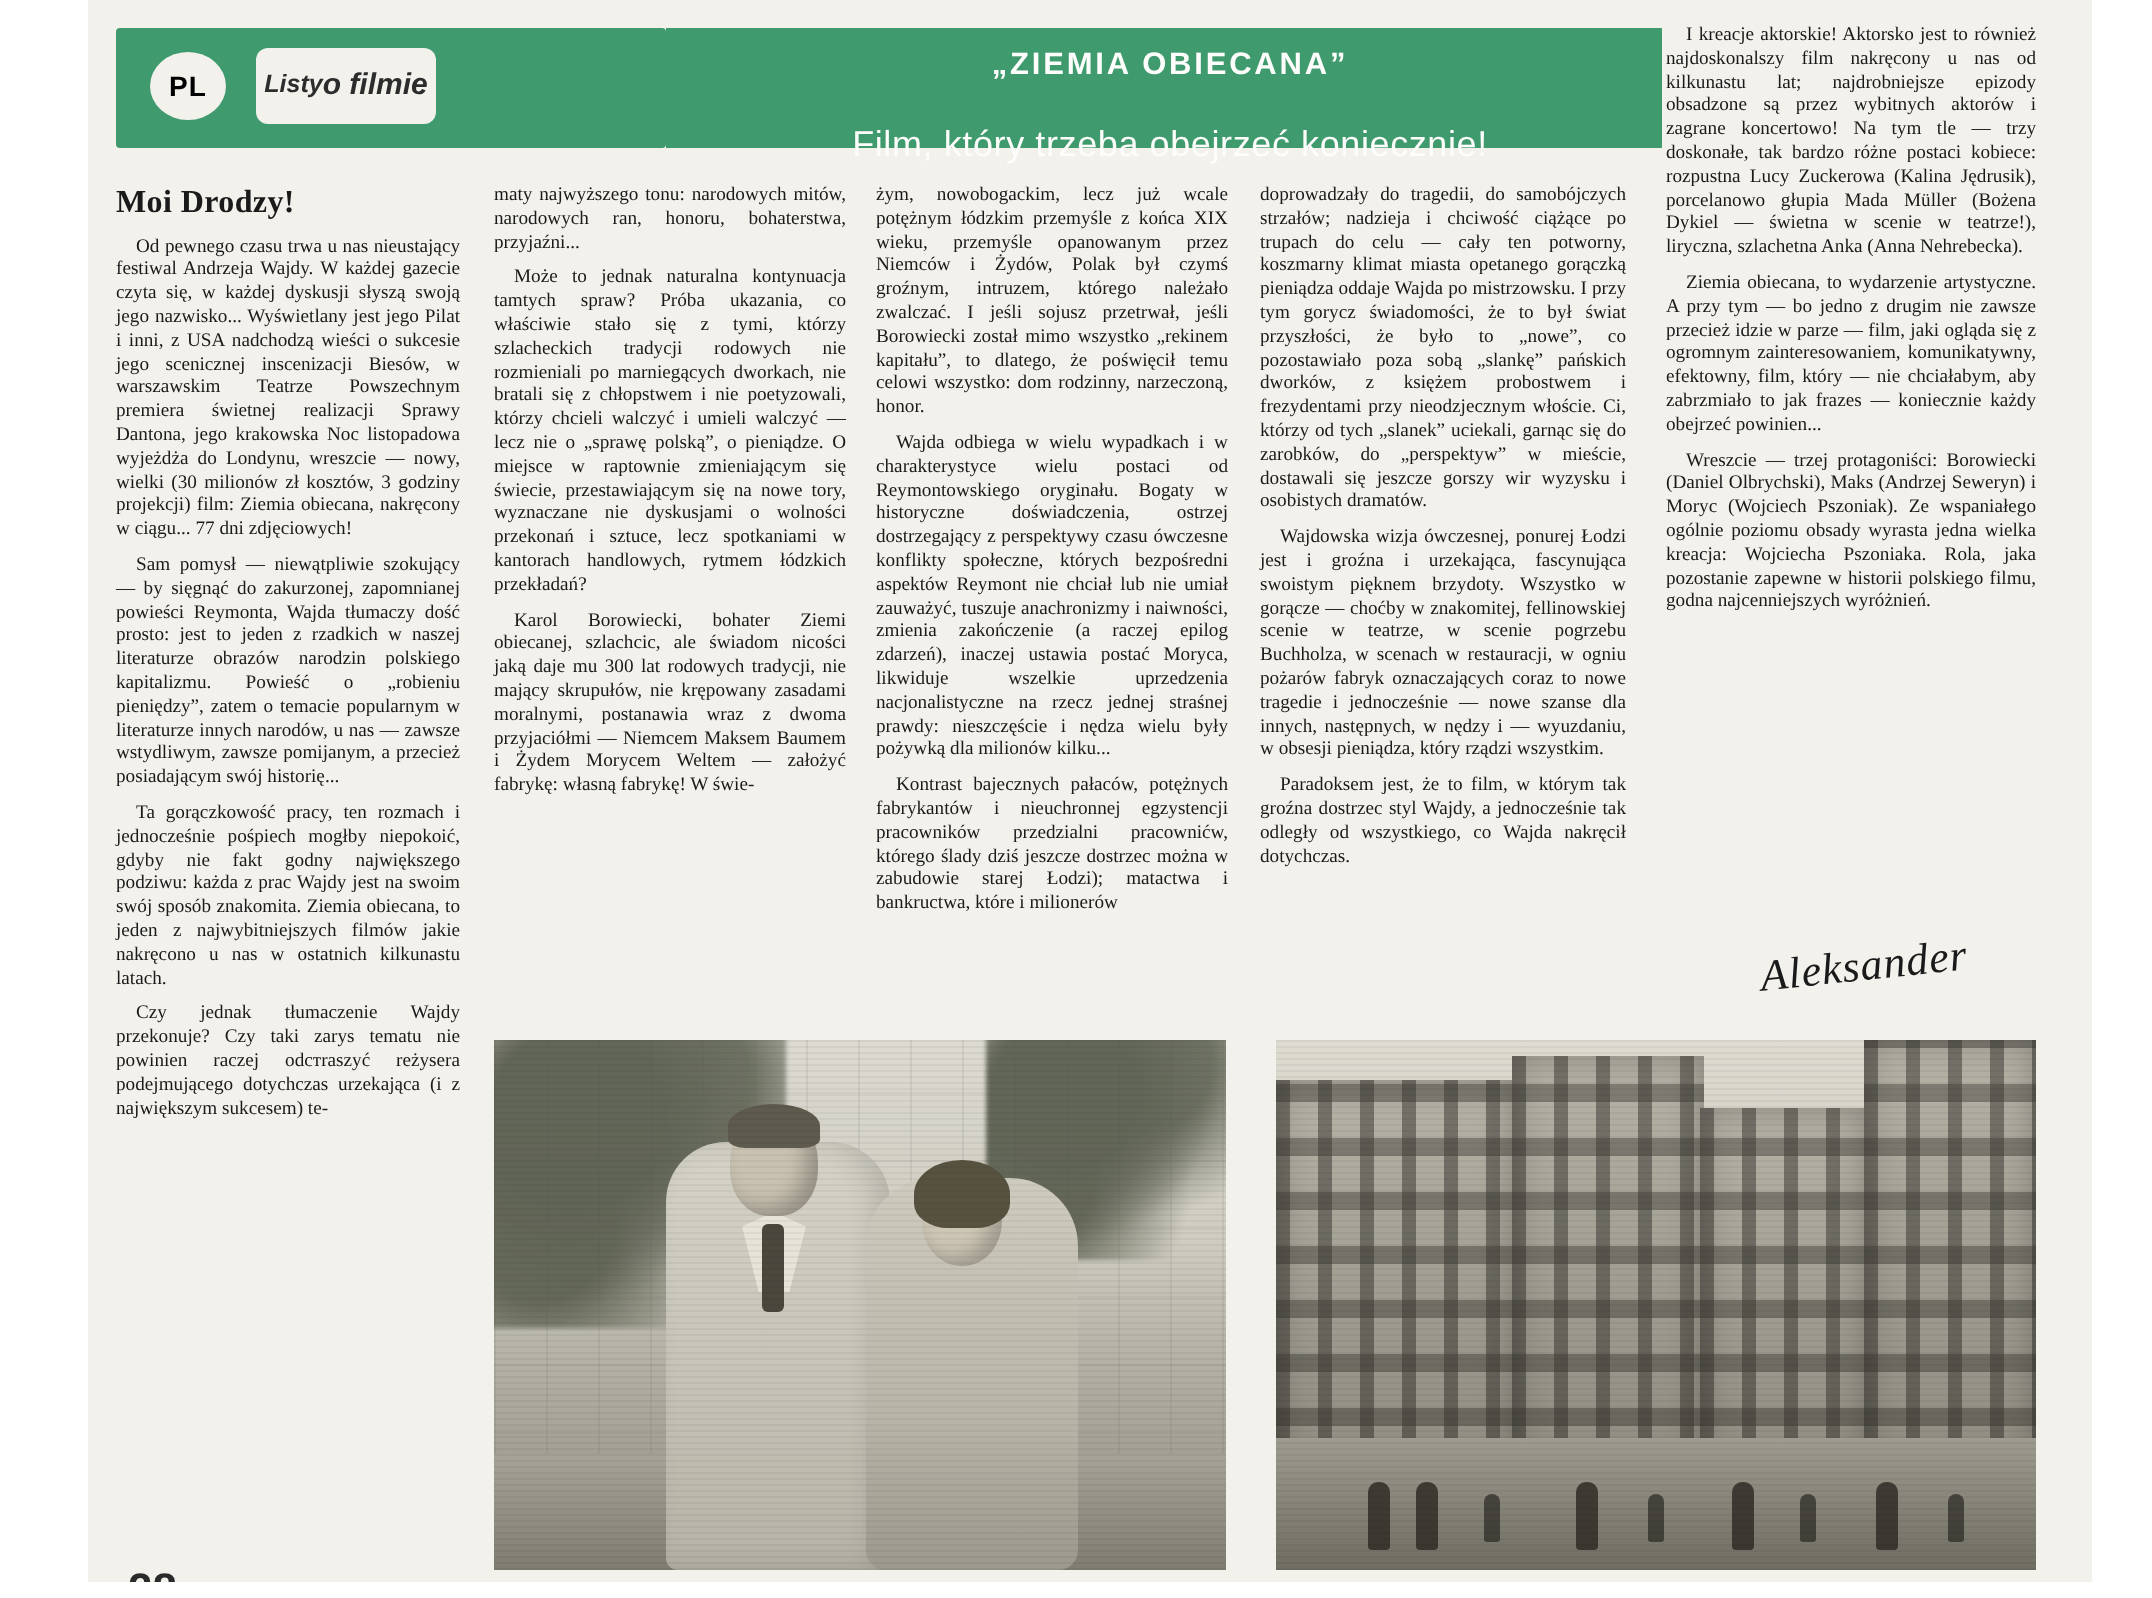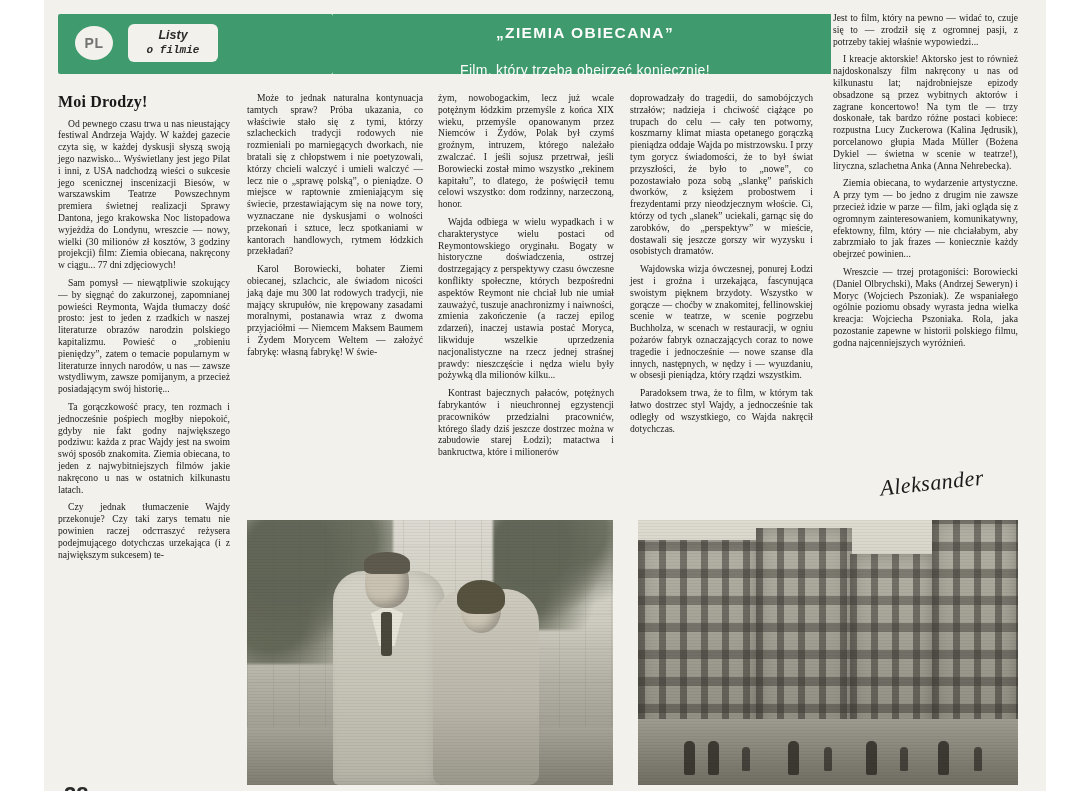--- a/index.html
+++ b/index.html
@@ -44,60 +44,59 @@
     width: 38px;
     height: 34px;
     background: #f2f1ec;
     border-radius: 50%;
     display: flex;
     align-items: center;
     justify-content: center;
     font-family: "Liberation Sans", sans-serif;
     font-weight: bold;
     font-size: 14px;
-    color: #737373;
+    color: #000000;
     letter-spacing: 0.5px;
   }
   .listy-badge {
     position: absolute;
     left: 128px;
     top: 24px;
     width: 90px;
     height: 38px;
     background: #f2f1ec;
     border-radius: 6px;
     display: flex;
-    flex-direction: column;
     align-items: center;
     justify-content: center;
     font-family: "Liberation Sans", sans-serif;
     font-weight: bold;
     font-style: italic;
     font-size: 12.5px;
     color: #2c2c2c;
     line-height: 1.25;
   }
-  .listy-badge .l2 { font-size: 11px; font-family: Liberation Mono, monospace; }
+  .listy-badge .l2 { font-size: 15px; }
   .title-block {
     position: absolute;
     left: 345px;
     top: 24px;
     width: 480px;
     text-align: center;
     color: #fdfdfb;
     font-family: "Liberation Sans", sans-serif;
   }
   .title-main {
     font-size: 15.5px;
     font-weight: bold;
     letter-spacing: 1.4px;
     margin-bottom: 8px;
   }
   .title-sub {
-    font-size: 14px;
+    font-size: 18px;
     letter-spacing: 0.3px;
     margin-top: 20px;
   }
 
   
   .col {
     position: absolute;
     text-align: justify;
     font-size: 9.6px;
     line-height: 1.23;
@@ -336,38 +335,38 @@
 
   <div class="col" id="col1">
     <div class="salutation">Moi Drodzy!</div>
     <p>Od pewnego czasu trwa u nas nieustający festiwal Andrzeja Wajdy. W każdej gazecie czyta się, w każdej dyskusji słyszą swoją jego nazwisko... Wyświetlany jest jego Pilat i inni, z USA nadchodzą wieści o sukcesie jego scenicznej inscenizacji Biesów, w warszawskim Teatrze Powszechnym premiera świetnej realizacji Sprawy Dantona, jego krakowska Noc listopadowa wyjeżdża do Londynu, wreszcie — nowy, wielki (30 milionów zł kosztów, 3 godziny projekcji) film: Ziemia obiecana, nakręcony w ciągu... 77 dni zdjęciowych!</p>
     <p>Sam pomysł — niewątpliwie szokujący — by sięgnąć do zakurzonej, zapomnianej powieści Reymonta, Wajda tłumaczy dość prosto: jest to jeden z rzadkich w naszej literaturze obrazów narodzin polskiego kapitalizmu. Powieść o „robieniu pieniędzy”, zatem o temacie popularnym w literaturze innych narodów, u nas — zawsze wstydliwym, zawsze pomijanym, a przecież posiadającym swój historię...</p>
     <p>Ta gorączkowość pracy, ten rozmach i jednocześnie pośpiech mogłby niepokoić, gdyby nie fakt godny największego podziwu: każda z prac Wajdy jest na swoim swój sposób znakomita. Ziemia obiecana, to jeden z najwybitniejszych filmów jakie nakręcono u nas w ostatnich kilkunastu latach.</p>
     <p>Czy jednak tłumaczenie Wajdy przekonuje? Czy taki zarys tematu nie powinien raczej odстraszyć reżysera podejmującego dotychczas urzekająca (i z największym sukcesem) te-</p>
   </div>
 
   <div class="col" id="col2">
+    <p class="noindent">maty najwyższego tonu: narodowych mitów, narodowych ran, honoru, bohaterstwa, przyjaźni...</p>
     <p>Może to jednak naturalna kontynuacja tamtych spraw? Próba ukazania, co właściwie stało się z tymi, którzy szlacheckich tradycji rodowych nie rozmieniali po marniegących dworkach, nie bratali się z chłopstwem i nie poetyzowali, którzy chcieli walczyć i umieli walczyć — lecz nie o „sprawę polską”, o pieniądze. O miejsce w raptownie zmieniającym się świecie, przestawiającym się na nowe tory, wyznaczane nie dyskusjami o wolności przekonań i sztuce, lecz spotkaniami w kantorach handlowych, rytmem łódzkich przekładań?</p>
     <p>Karol Borowiecki, bohater Ziemi obiecanej, szlachcic, ale świadom nicości jaką daje mu 300 lat rodowych tradycji, nie mający skrupułów, nie krępowany zasadami moralnymi, postanawia wraz z dwoma przyjaciółmi — Niemcem Maksem Baumem i Żydem Morycem Weltem — założyć fabrykę: własną fabrykę! W świe-</p>
   </div>
 
   <div class="col" id="col3">
     <p class="noindent">żym, nowobogackim, lecz już wcale potężnym łódzkim przemyśle z końca XIX wieku, przemyśle opanowanym przez Niemców i Żydów, Polak był czymś groźnym, intruzem, którego należało zwalczać. I jeśli sojusz przetrwał, jeśli Borowiecki został mimo wszystko „rekinem kapitału”, to dlatego, że poświęcił temu celowi wszystko: dom rodzinny, narzeczoną, honor.</p>
     <p>Wajda odbiega w wielu wypadkach i w charakterystyce wielu postaci od Reymontowskiego oryginału. Bogaty w historyczne doświadczenia, ostrzej dostrzegający z perspektywy czasu ówczesne konflikty społeczne, których bezpośredni aspektów Reymont nie chciał lub nie umiał zauważyć, tuszuje anachronizmy i naiwności, zmienia zakończenie (a raczej epilog zdarzeń), inaczej ustawia postać Moryca, likwiduje wszelkie uprzedzenia nacjonalistyczne na rzecz jednej straśnej prawdy: nieszczęście i nędza wielu były pożywką dla milionów kilku...</p>
     <p>Kontrast bajecznych pałaców, potężnych fabrykantów i nieuchronnej egzystencji pracowników przedzialni pracownićw, którego ślady dziś jeszcze dostrzec można w zabudowie starej Łodzi); matactwa i bankructwa, które i milionerów</p>
   </div>
 
   <div class="col" id="col4">
     <p class="noindent">doprowadzały do tragedii, do samobójczych strzałów; nadzieja i chciwość ciążące po trupach do celu — cały ten potworny, koszmarny klimat miasta opetanego gorączką pieniądza oddaje Wajda po mistrzowsku. I przy tym gorycz świadomości, że to był świat przyszłości, że było to „nowe”, co pozostawiało poza sobą „slankę” pańskich dworków, z księżem probostwem i frezydentami przy nieodzjecznym włoście. Ci, którzy od tych „slanek” uciekali, garnąc się do zarobków, do „perspektyw” w mieście, dostawali się jeszcze gorszy wir wyzysku i osobistych dramatów.</p>
     <p>Wajdowska wizja ówczesnej, ponurej Łodzi jest i groźna i urzekająca, fascynująca swoistym pięknem brzydoty. Wszystko w gorącze — choćby w znakomitej, fellinowskiej scenie w teatrze, w scenie pogrzebu Buchholza, w scenach w restauracji, w ogniu pożarów fabryk oznaczających coraz to nowe tragedie i jednocześnie — nowe szanse dla innych, następnych, w nędzy i — wyuzdaniu, w obsesji pieniądza, który rządzi wszystkim.</p>
-    <p>Paradoksem trwa, że to film, w którym tak łatwo dostrzec styl Wajdy, a jednocześnie tak odległy od wszystkiego, co Wajda nakręcił dotychczas.</p>
+    <p>Paradoksem jest, że to film, w którym tak groźna dostrzec styl Wajdy, a jednocześnie tak odległy od wszystkiego, co Wajda nakręcił dotychczas.</p>
   </div>
 
   <div class="col" id="col5">
-    <p class="noindent">Jest to film, który na pewno — widać to, czuje się to — zrodził się z ogromnej pasji, z potrzeby takiej właśnie wypowiedzi...</p>
     <p>I kreacje aktorskie! Aktorsko jest to również najdoskonalszy film nakręcony u nas od kilkunastu lat; najdrobniejsze epizody obsadzone są przez wybitnych aktorów i zagrane koncertowo! Na tym tle — trzy doskonałe, tak bardzo różne postaci kobiece: rozpustna Lucy Zuckerowa (Kalina Jędrusik), porcelanowo głupia Mada Müller (Bożena Dykiel — świetna w scenie w teatrze!), liryczna, szlachetna Anka (Anna Nehrebecka).</p>
     <p>Ziemia obiecana, to wydarzenie artystyczne. A przy tym — bo jedno z drugim nie zawsze przecież idzie w parze — film, jaki ogląda się z ogromnym zainteresowaniem, komunikatywny, efektowny, film, który — nie chciałabym, aby zabrzmiało to jak frazes — koniecznie każdy obejrzeć powinien...</p>
     <p>Wreszcie — trzej protagoniści: Borowiecki (Daniel Olbrychski), Maks (Andrzej Seweryn) i Moryc (Wojciech Pszoniak). Ze wspaniałego ogólnie poziomu obsady wyrasta jedna wielka kreacja: Wojciecha Pszoniaka. Rola, jaka pozostanie zapewne w historii polskiego filmu, godna najcenniejszych wyróżnień.</p>
   </div>
 
   <div class="signature">Aleksander</div>
 
   <div class="photo" id="photo-couple">
     <div class="ph-inner">
       <div class="sky-wall"></div>

